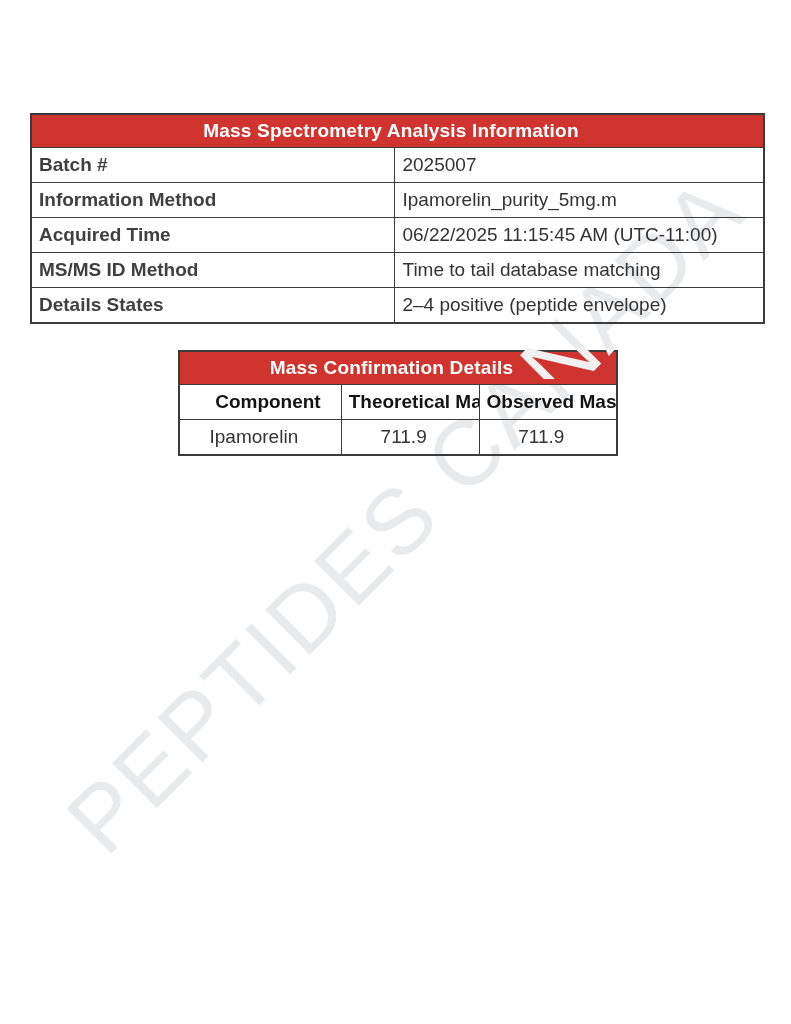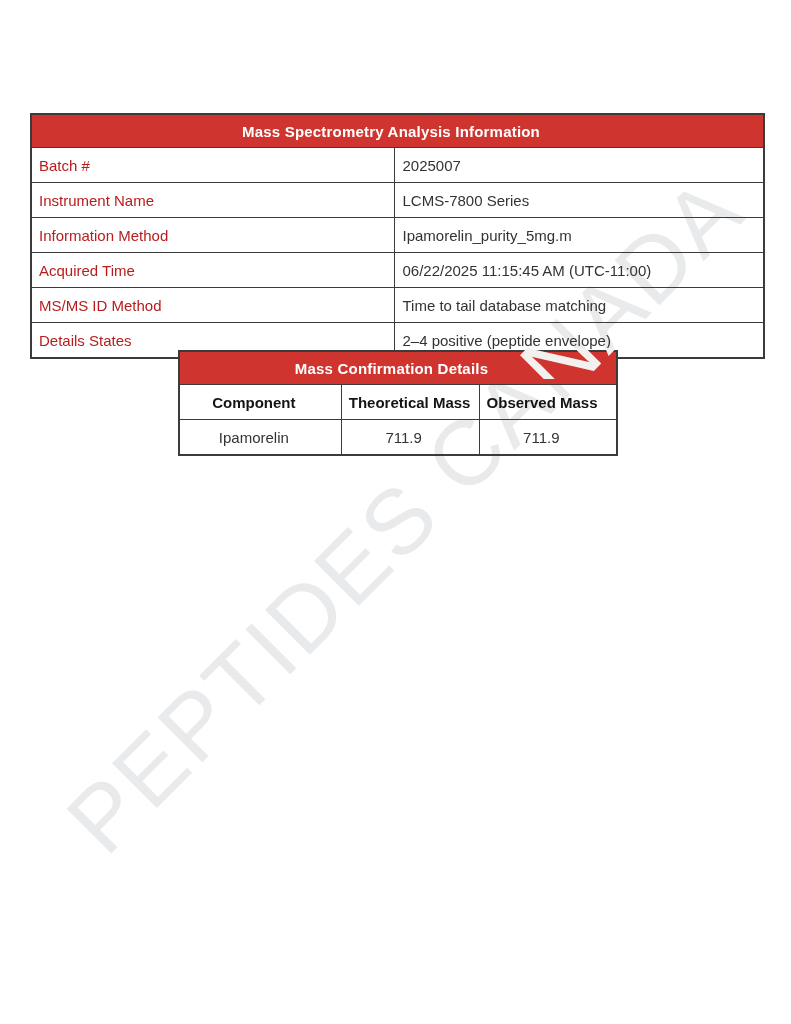--- a/index.html
+++ b/index.html
@@ -49,43 +49,43 @@
     border-collapse: collapse;
     table-layout: fixed;
     z-index: 2;
     background: transparent;
   }
   .t1 { left: 30px; top: 113px; width: 735px; }
   .t2 { left: 178px; top: 350px; width: 440px; }
 
   th, td {
     border: 1.5px solid #3b3b3b;
-    font-size: 15px;
+    font-size: 19px;
     padding: 3px 20px 3px 7px;
     vertical-align: middle;
     overflow: hidden;
     white-space: nowrap;
   }
   table { border: 2px solid #3b3b3b; }
 
   .red-head {
     background: #d0342f;
     color: #ffffff;
     font-weight: bold;
     text-align: center;
     height: 26px;
     letter-spacing: 0.2px;
   }
   .t1 td { height: 28px; }
   .t2 td, .t2 .colhead { height: 28px; text-align: center; }
 
-  .lbl { font-weight: normal; color: #b91c1c; }
+  .lbl { font-weight: bold; color: #404040; }
   .val { font-weight: normal; color: #333333; margin-left: 48px; }
 
-  .t2 .colhead { font-weight: bold; color: #141414; text-align: center; }
+  .t2 .colhead { font-weight: bold; color: #141414; text-align: right; }
   .t2 .cell { font-weight: normal; color: #333333; }
 
   
   .t1 .c-label { width: 363px; }
   .t1 .c-value { width: 368px; }
   .t2 .c-comp  { width: 160px; }
   .t2 .c-theo  { width: 136px; }
   .t2 .c-obs   { width: 136px; }
 </style>
 </head>
@@ -102,24 +102,20 @@
       </colgroup>
     <thead>
       <tr>
         <th class="red-head" colspan="2">Mass Spectrometry Analysis Information</th>
       </tr>
     </thead>
     <tbody>
       <tr>
         <td class="lbl">Batch #</td>
         <td class="val">2025007</td>
-      </tr>
-      <tr>
-        <td class="lbl">Instrument Name</td>
-        <td class="val">LCMS-7800 Series</td>
       </tr>
       <tr>
         <td class="lbl">Information Method</td>
         <td class="val">Ipamorelin_purity_5mg.m</td>
       </tr>
       <tr>
         <td class="lbl">Acquired Time</td>
         <td class="val">06/22/2025 11:15:45 AM (UTC-11:00)</td>
       </tr>
       <tr>

